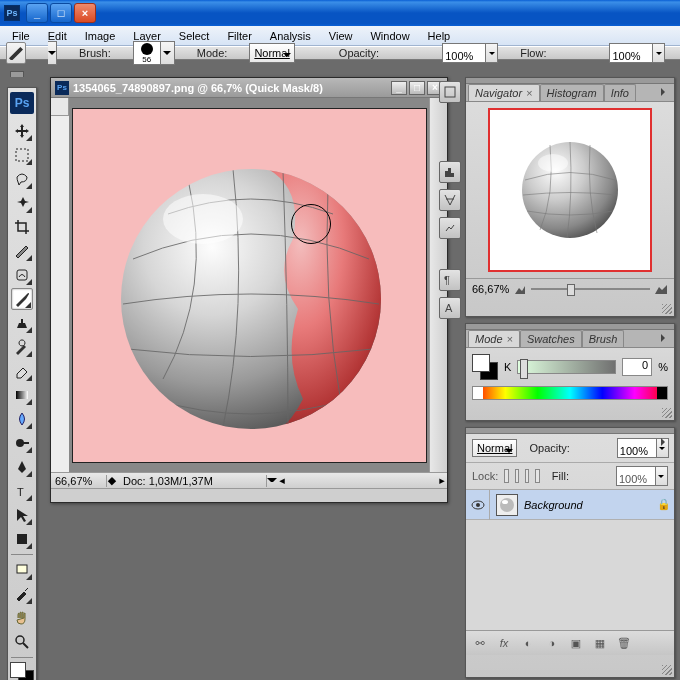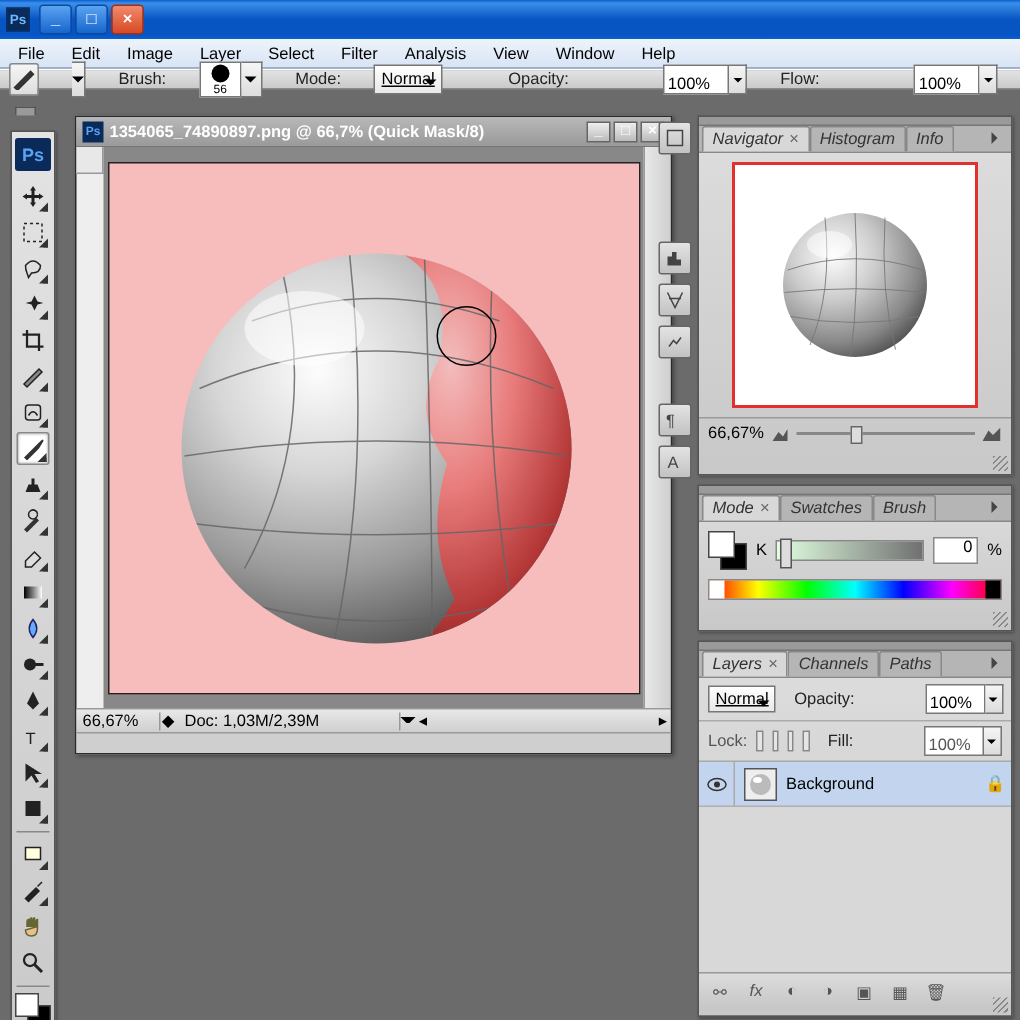--- a/index.html
+++ b/index.html
@@ -108,21 +108,21 @@
 
 
 .layers-top { display:flex; align-items:center; padding:4px 6px; gap:6px; border-bottom:1px solid #aaa; }
 .layers-top .sel { width:74px; height:18px; }
 .locks { display:flex; align-items:center; padding:3px 6px; gap:6px; border-bottom:1px solid #aaa; color:#555; }
 .lock-ic { width:14px; height:14px; border:1px solid #888; background:#e5e5e5; }
 .layer-list { background:#d8d8d8; height: 140px; }
 .layer-row { display:flex; align-items:center; height:30px; border-bottom:1px solid #b0b0b0; background:#c2d4ee; }
 .layer-row .eye { width:24px; height:30px; border-right:1px solid #aaa; display:flex; align-items:center; justify-content:center; }
 .layer-row .thumb { width:22px; height:22px; border:1px solid #555; background:#eee; margin:0 6px; display:flex; align-items:center; justify-content:center; }
-.layer-row .name { flex:1; }
+.layer-row .name { flex:1; font-style:italic; }
 .layer-row .lock { width:20px; text-align:center; color:#555; }
 .layer-foot { display:flex; align-items:center; justify-content:flex-start; gap:4px; padding:3px 4px; border-top:1px solid #999; background:linear-gradient(#dcdcdc,#c6c6c6); }
 .lf-btn { width:20px; height:18px; display:flex; align-items:center; justify-content:center; color:#555; }
 
 </style>
 </head>
 <body>
 
 <div class="titlebar">
   <div class="app-icon">Ps</div>
@@ -388,21 +388,21 @@
             <path d="M255 78 Q250 190 268 295"></path>
           </g>
           <ellipse cx="130" cy="110" rx="40" ry="25" fill="#fff" opacity="0.55"></ellipse>
         </svg>
         <div class="brush-cursor"></div>
       </div>
     </div>
     <div class="sb-h-area">
       <div class="zoom">66,67%</div>
       <div class="tri-small">◆</div>
-      <div class="docinfo">Doc: 1,03M/2,39M</div>
+      <div class="docinfo">Doc: 1,03M/1,37M</div>
       <div class="tri-small tri"></div>
       <div class="tri-small">◂</div>
       <div class="track"></div>
       <div class="tri-small">▸</div>
     </div>
     <div class="status"></div>
   </div>
 
   <div class="rightcol">
     <div class="dockstrip">
@@ -506,25 +506,20 @@
         <div class="kslider"></div>
         <div class="kval">0</div>
         <span>%</span>
       </div>
       <div class="spectrum"></div>
       <div class="corner-resize"></div>
     </div>
 
     <div class="panel" style="height:251px">
       <div class="ph"></div>
-      <div class="tabs">
-        <div class="tab active"><span>Layers</span><span class="x">×</span></div>
-        <div class="tab">Channels</div>
-        <div class="tab">Paths</div>
-      </div>
       <div class="menu"></div>
       <div class="layers-top">
         <div class="sel tri">
             <span>Normal</span>
           </div>
         <span style="flex:1"></span>
         <span class="lbl">Opacity:</span>
         <div style="display:flex">
             <div class="numbox" style="width:40px">
               <span>100%</span>

